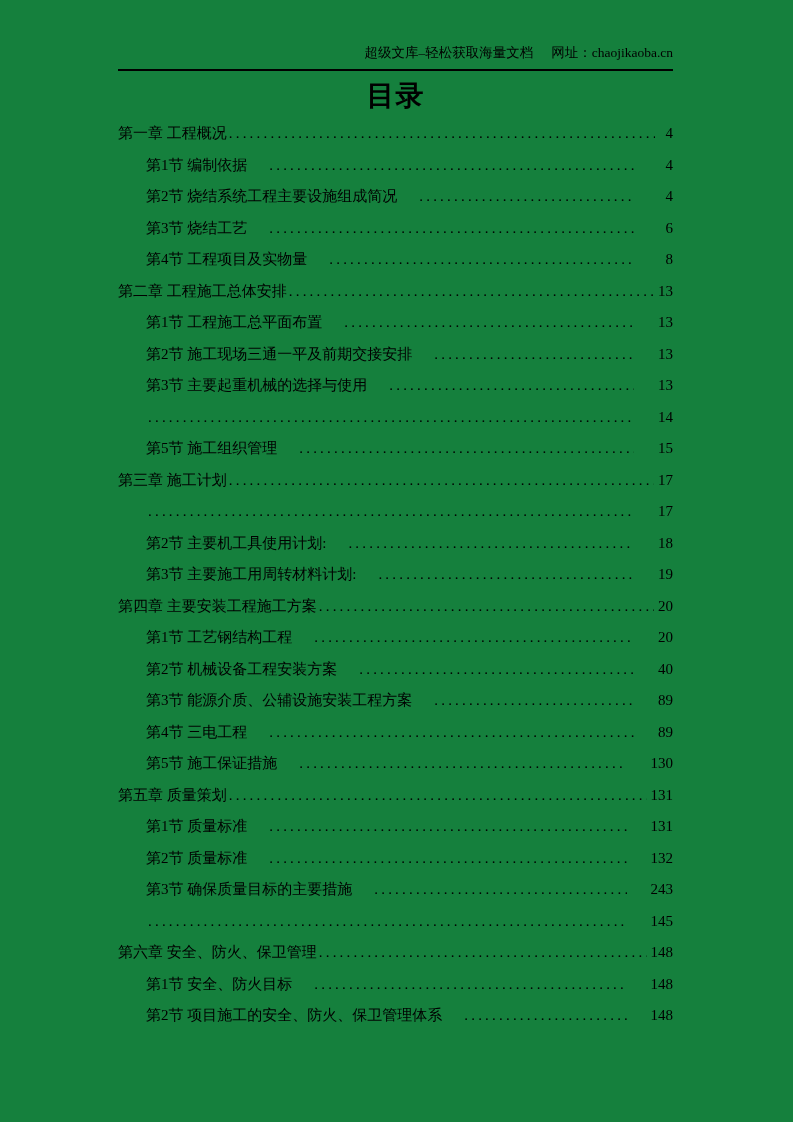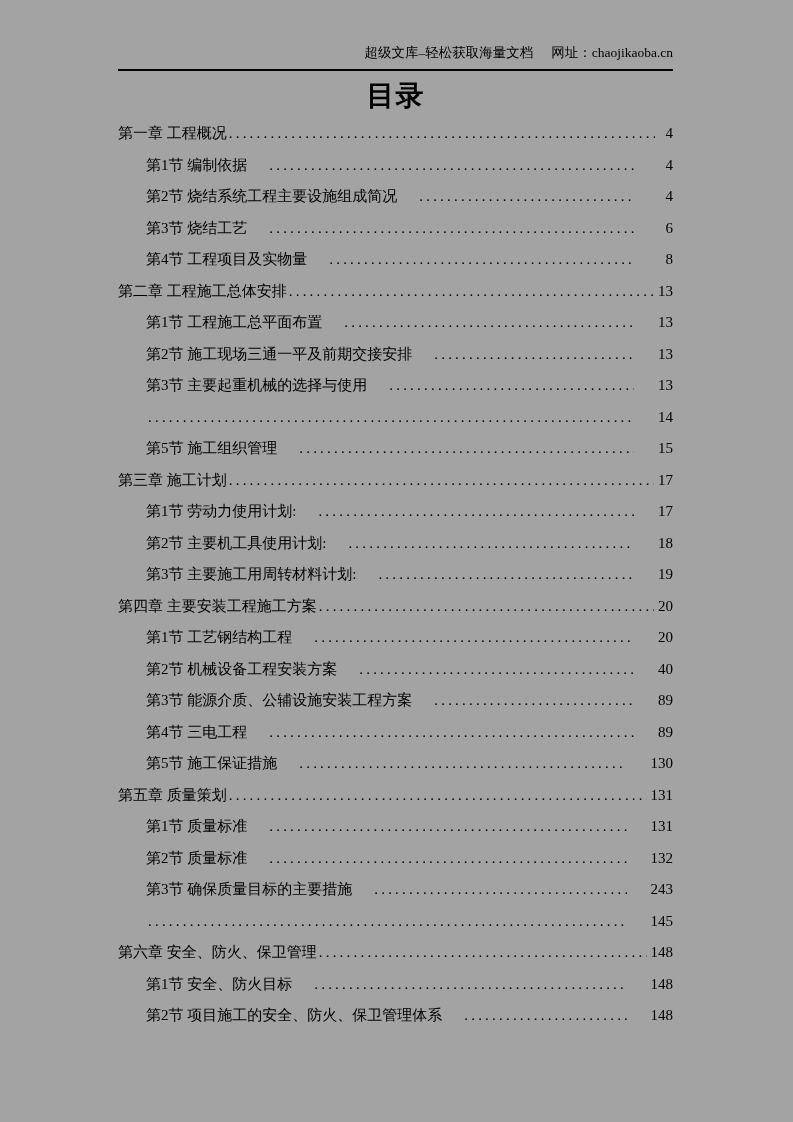--- a/index.html
+++ b/index.html
@@ -8,21 +8,21 @@
     width: 793px;
     height: 1122px;
     font-family: "Liberation Serif", "DejaVu Serif", serif;
     color: #000000;
     overflow: hidden;
   }
   .page {
     width: 793px;
     height: 1122px;
     padding: 44px 120px 0 118px;
-    background: #a3a3a3;
+    background: #15803d;
   }
   
   .doc-header {
     display: flex;
     justify-content: flex-end;
     align-items: baseline;
     gap: 18px;
     font-size: 13.5px;
     line-height: 18px;
   }
@@ -143,21 +143,20 @@
       <span class="toc-leader"></span>
       <span class="toc-page">15</span>
     </div>
 
     <div class="toc-entry level-1">
       <span class="toc-label">第三章 施工计划</span>
       <span class="toc-leader"></span>
       <span class="toc-page">17</span>
     </div>
     <div class="toc-entry level-2">
-      <span class="toc-label">第1节 劳动力使用计划:</span>
       <span class="toc-leader"></span>
       <span class="toc-page">17</span>
     </div>
     <div class="toc-entry level-2">
       <span class="toc-label">第2节 主要机工具使用计划:</span>
       <span class="toc-leader"></span>
       <span class="toc-page">18</span>
     </div>
     <div class="toc-entry level-2">
       <span class="toc-label">第3节 主要施工用周转材料计划:</span>

